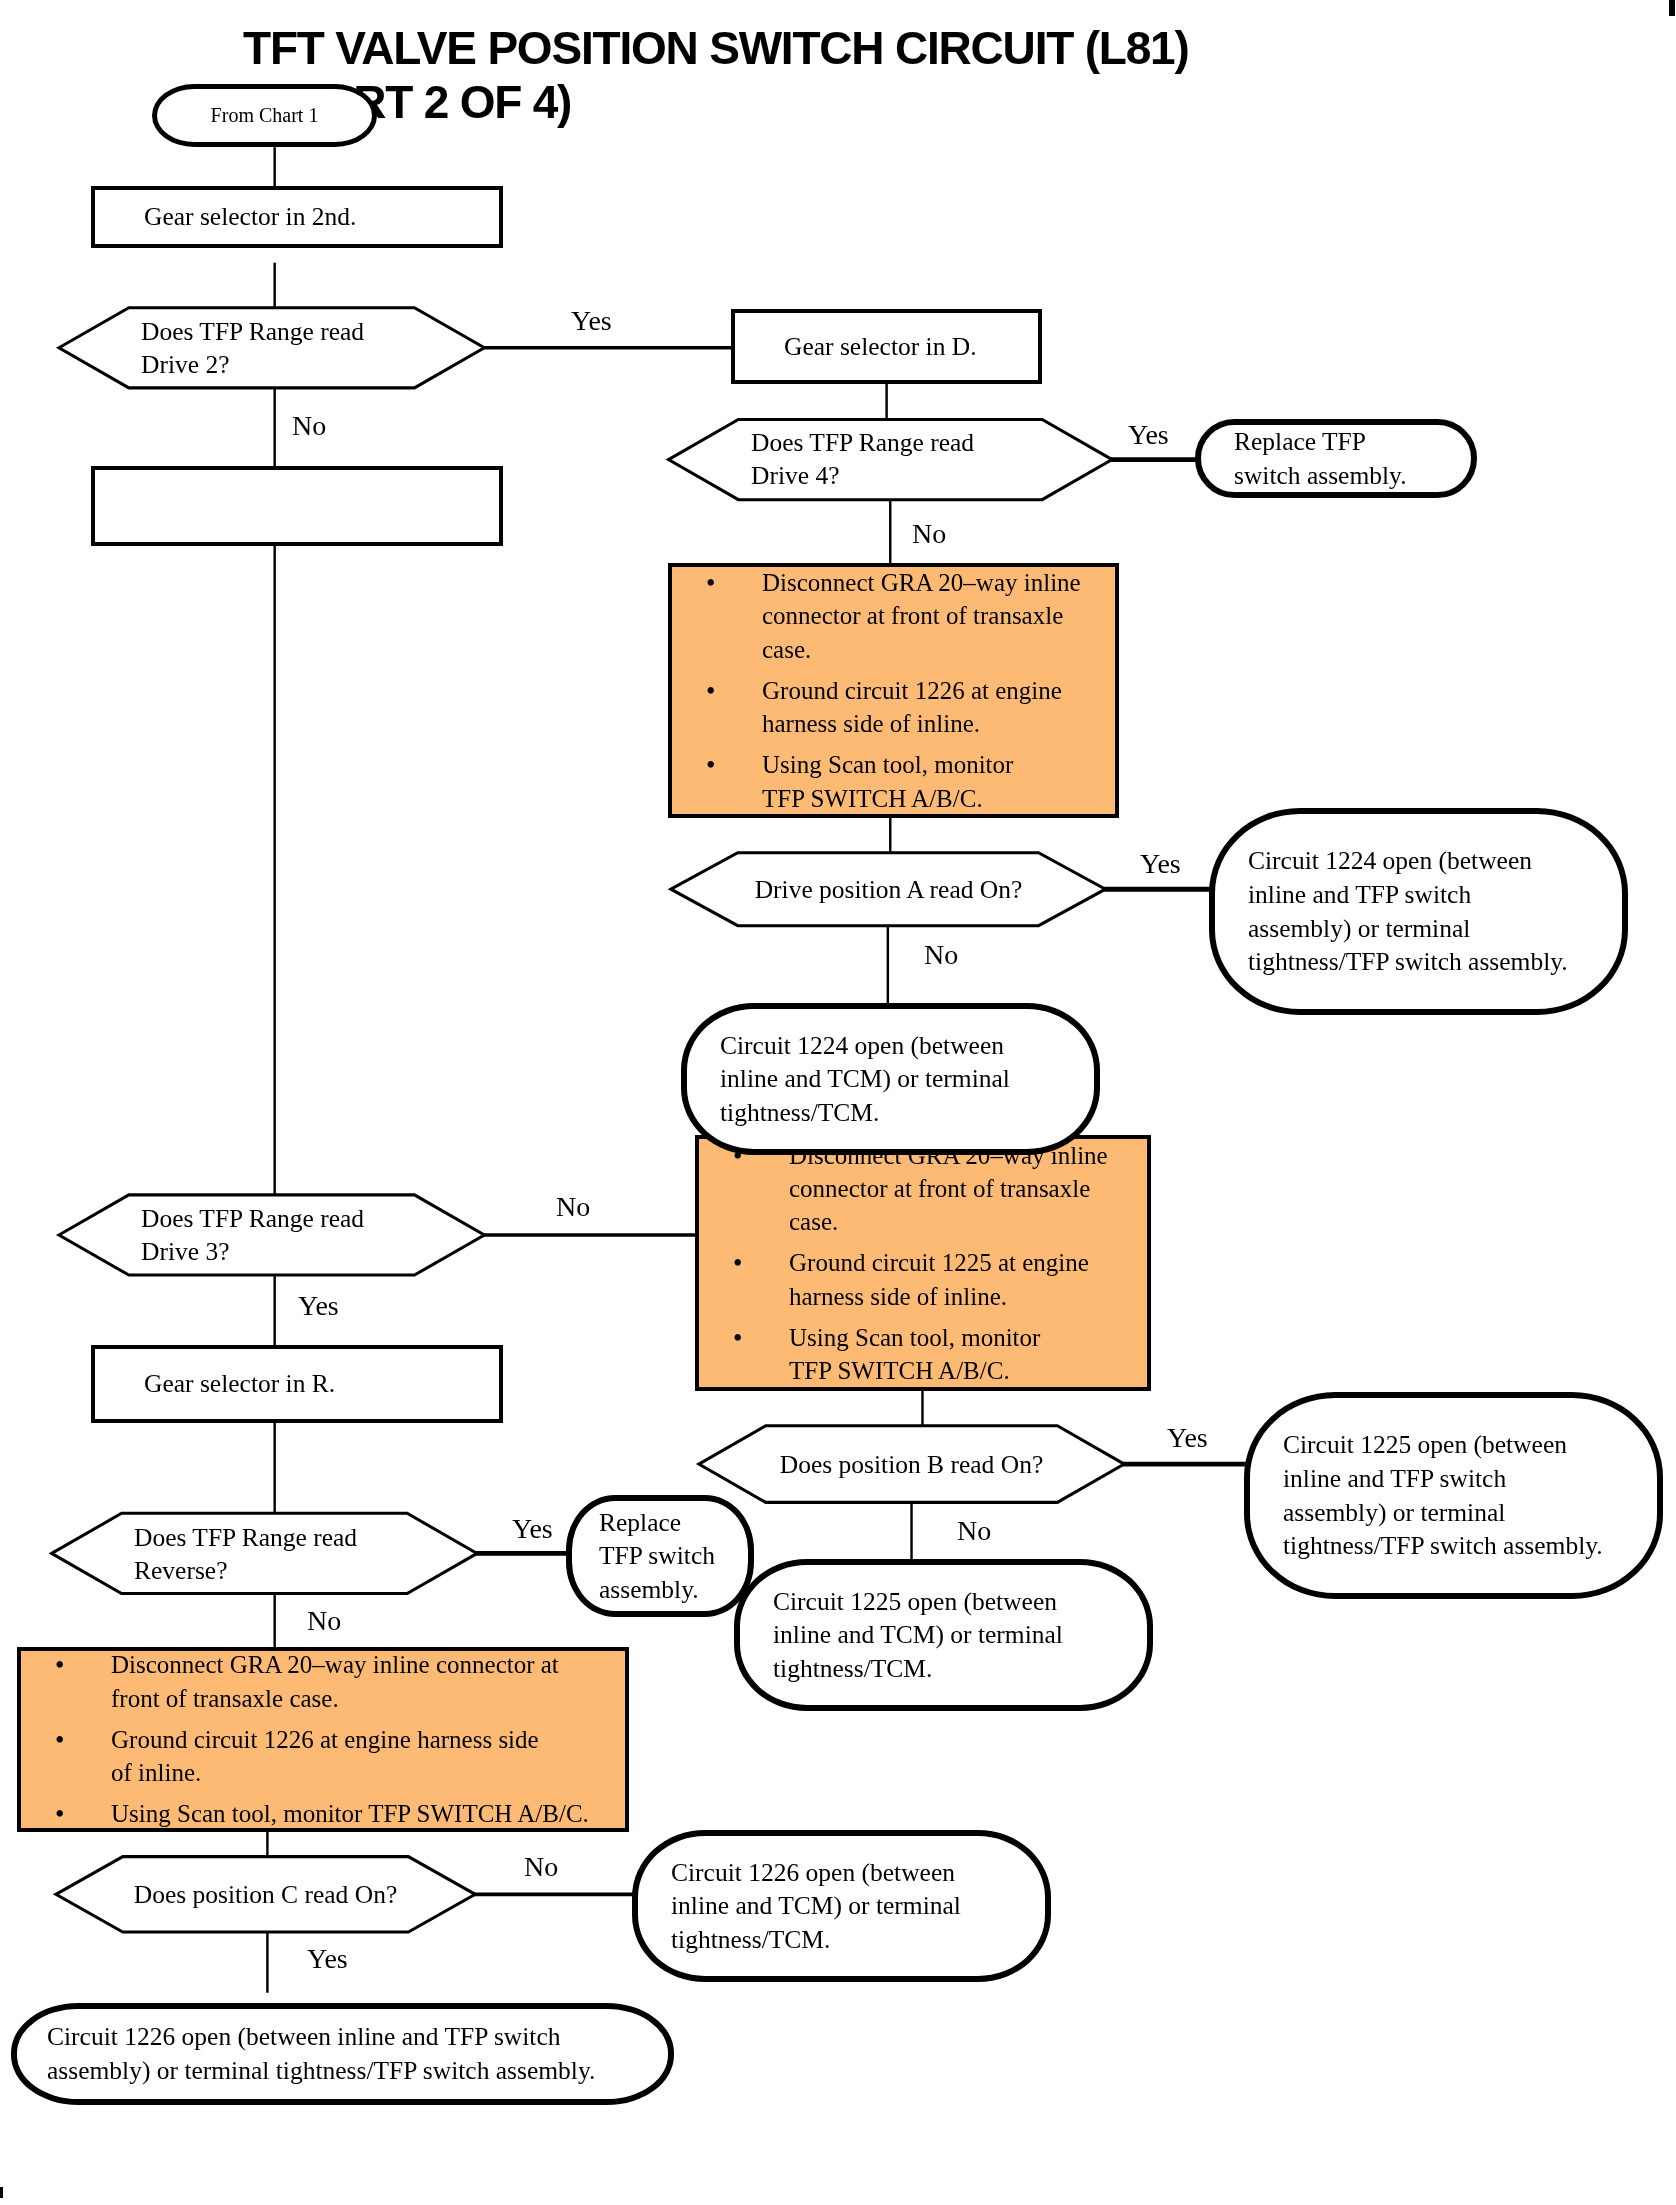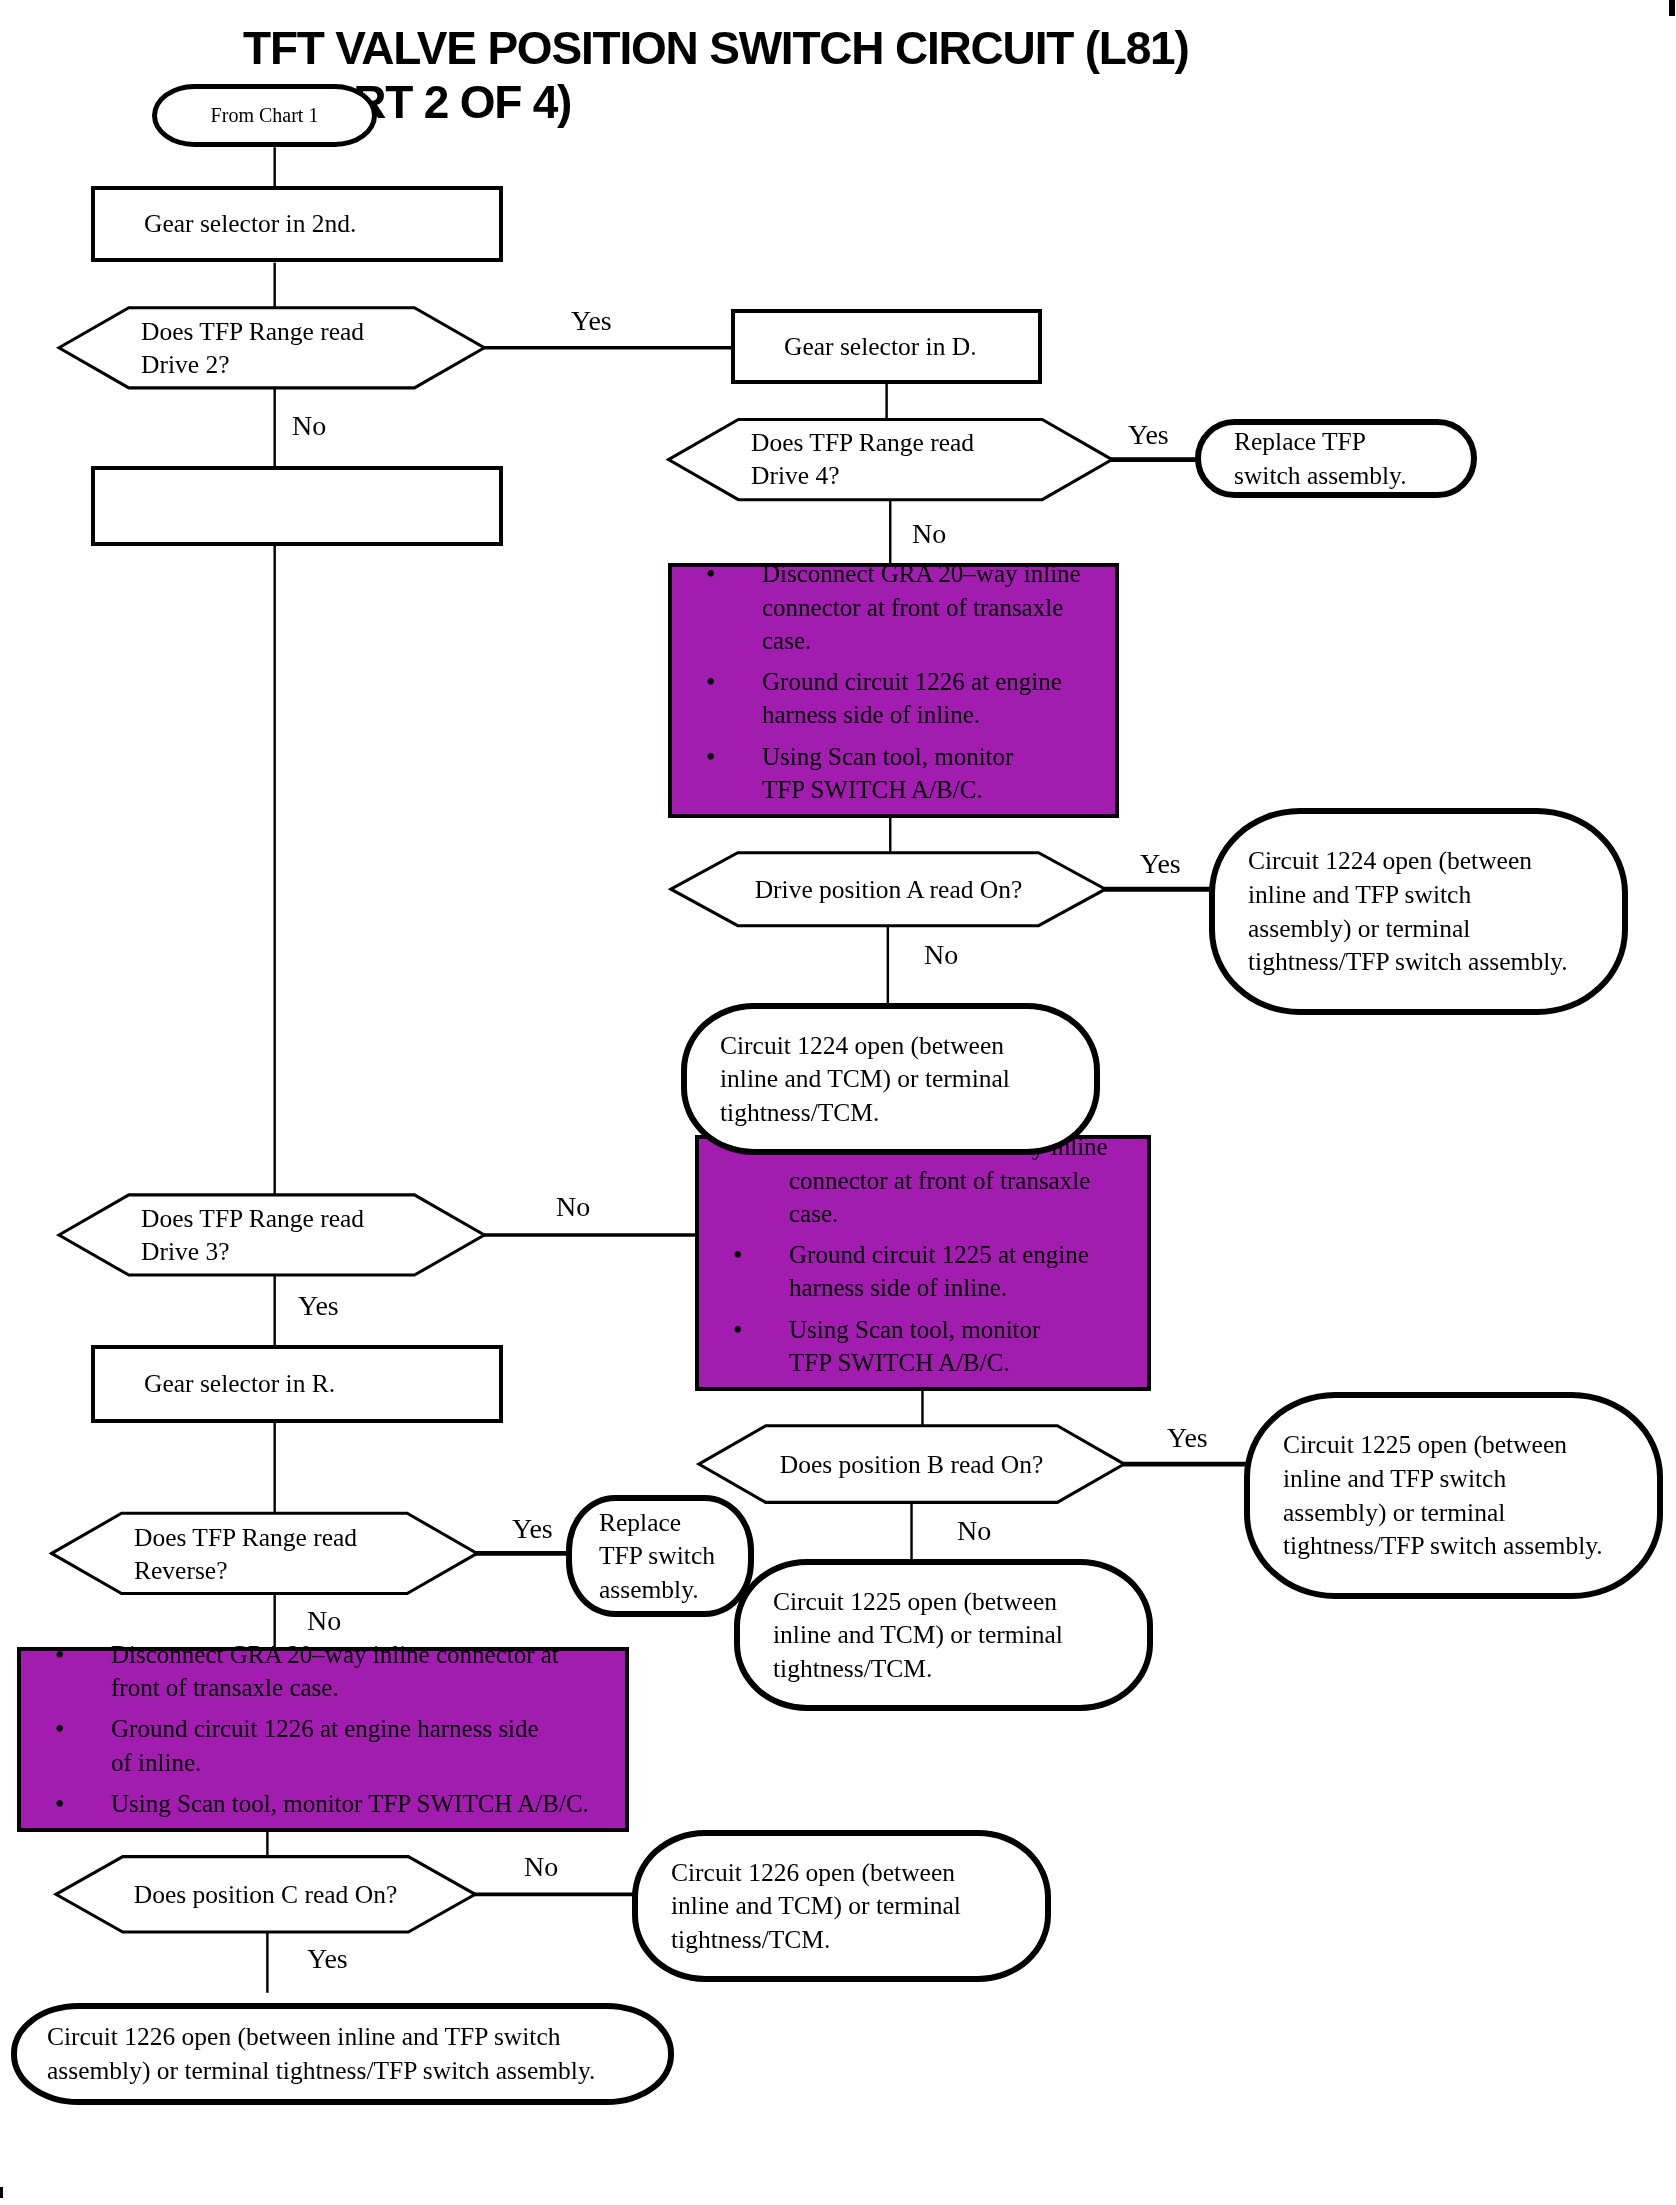--- a/index.html
+++ b/index.html
@@ -16,21 +16,21 @@
   .node{position:absolute;box-sizing:border-box;display:flex;align-items:center;}
   .pre{white-space:pre-line;}
   .pbox{border:4.9px solid #000;background:#fff;font-size:25.5px;}
   .pbox .inner{padding-left:49px;}
   .oval{background:#fff;font-size:25.5px;line-height:1.32;}
   .oval .inner{padding-left:33px;padding-right:12px;}
   .oval.centered{justify-content:center;}
   .oval.centered .inner{padding:0;text-align:center;}
   .hex-text{position:absolute;display:flex;align-items:center;font-size:25.5px;line-height:1.3;}
   .hex-text.centered{justify-content:center;text-align:center;}
-  .bullets-box{border:4.9px solid #000;background:#a21caf;font-size:25px;line-height:1.33;align-items:flex-end;}
+  .bullets-box{border:4.9px solid #000;background:#fdba74;font-size:25px;line-height:1.33;}
   .bullets{list-style:none;margin:0;padding:0 12px 0 34px;width:100%;}
   .bullets li{position:relative;padding-left:56px;margin:8px 0;white-space:pre-line;}
   .bullets li::before{content:"\2022";position:absolute;left:0;top:0;font-size:27px;}
   .edge-label{position:absolute;font-size:28px;line-height:1;}
   .title{
     position:absolute;left:243px;top:21px;width:1191px;
     text-align:left;font-family:"Liberation Sans", sans-serif;
     font-size:46px;font-weight:700;letter-spacing:-1.2px;line-height:1.18;
   }
   .artifact{position:absolute;background:#000;}
@@ -77,21 +77,21 @@
 
   <div class="title">
     <div>TFT VALVE POSITION SWITCH CIRCUIT (L81)</div>
     <div>(CHART 2 OF 4)</div>
   </div>
 
   <div class="node oval centered" style="left:152px;top:84px;width:225px;height:63px;border:5.5px solid #000;border-radius:43px / 32px;font-size:20px;">
     <div class="inner">From Chart 1</div>
   </div>
 
-  <div class="node pbox" style="left:91px;top:186px;width:412px;height:76px;">
+  <div class="node pbox" style="left:91px;top:186px;width:412px;height:62px;">
     <div class="inner">Gear selector in 2nd.</div>
   </div>
 
   <div class="node pbox" style="left:731px;top:309px;width:311px;height:75px;">
     <div class="inner">Gear selector in D.</div>
   </div>
 
   <div class="node pbox" style="left:91px;top:466px;width:412px;height:80px;">
     <div class="inner"></div>
   </div>

